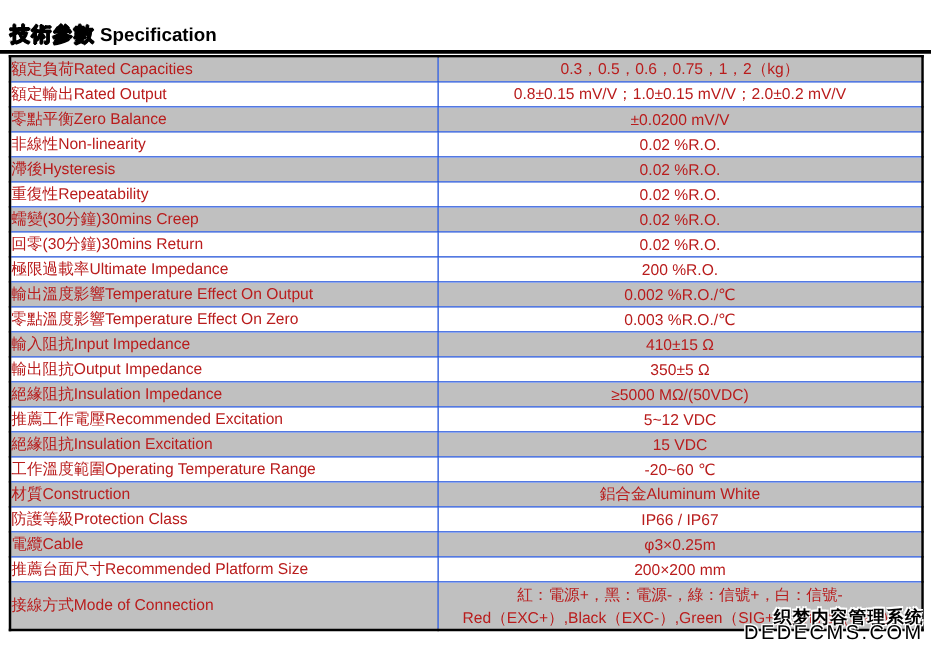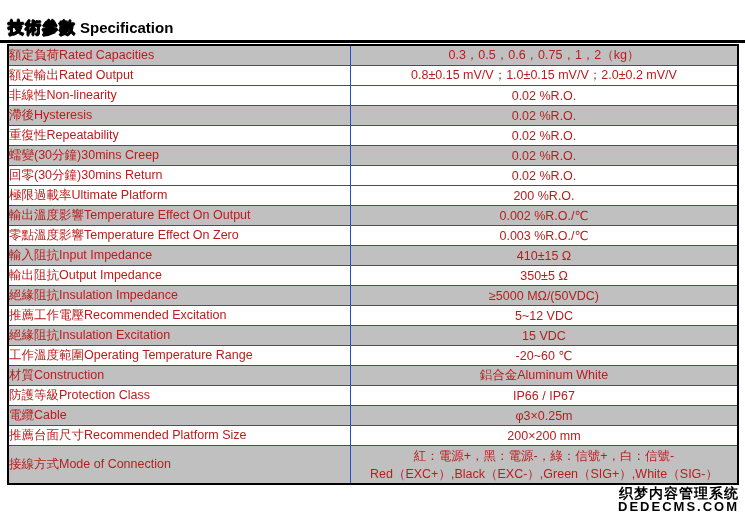--- a/index.html
+++ b/index.html
@@ -74,22 +74,22 @@
     pointer-events: none;
     margin-left: 40px;
   }
   .watermark .wm-line1 {
     font-size: 14px;
     font-weight: 900;
     letter-spacing: 1px;
     text-shadow: -1px -1px 0 #fff, 1px -1px 0 #fff, -1px 1px 0 #fff, 1px 1px 0 #fff, 0 0 2px #fff;
   }
   .watermark .wm-line2 {
-    font-size: 13px;
-    font-weight: 700;
+    font-size: 16px;
+    font-weight: 400;
     letter-spacing: 2px;
     text-shadow: -1px -1px 0 #fff, 1px -1px 0 #fff, -1px 1px 0 #fff, 1px 1px 0 #fff, 0 0 2px #fff;
   }
 </style>
 </head>
 <body>
 
 <div class="page">
 
   <div class="title-bar">
@@ -99,20 +99,24 @@
   <table class="spec">
     <tbody id="spec-body">
         <tr class="gray">
           <td class="label-cell">額定負荷Rated Capacities</td>
           <td class="value-cell">0.3，0.5，0.6，0.75，1，2（kg）</td>
         </tr>
         <tr class="white">
           <td class="label-cell">額定輸出Rated Output</td>
           <td class="value-cell">0.8±0.15 mV/V；1.0±0.15 mV/V；2.0±0.2 mV/V</td>
         </tr>
+        <tr class="gray">
+          <td class="label-cell">零點平衡Zero Balance</td>
+          <td class="value-cell">±0.0200 mV/V</td>
+        </tr>
         <tr class="white">
           <td class="label-cell">非線性Non-linearity</td>
           <td class="value-cell">0.02 %R.O.</td>
         </tr>
         <tr class="gray">
           <td class="label-cell">滯後Hysteresis</td>
           <td class="value-cell">0.02 %R.O.</td>
         </tr>
         <tr class="white">
           <td class="label-cell">重復性Repeatability</td>
@@ -120,21 +124,21 @@
         </tr>
         <tr class="gray">
           <td class="label-cell">蠕變(30分鐘)30mins Creep</td>
           <td class="value-cell">0.02 %R.O.</td>
         </tr>
         <tr class="white">
           <td class="label-cell">回零(30分鐘)30mins Return</td>
           <td class="value-cell">0.02 %R.O.</td>
         </tr>
         <tr class="white">
-          <td class="label-cell">極限過載率Ultimate Platform</td>
+          <td class="label-cell">極限過載率Ultimate Impedance</td>
           <td class="value-cell">200 %R.O.</td>
         </tr>
         <tr class="gray">
           <td class="label-cell">輸出溫度影響Temperature Effect On Output</td>
           <td class="value-cell">0.002 %R.O./℃</td>
         </tr>
         <tr class="white">
           <td class="label-cell">零點溫度影響Temperature Effect On Zero</td>
           <td class="value-cell">0.003 %R.O./℃</td>
         </tr>

